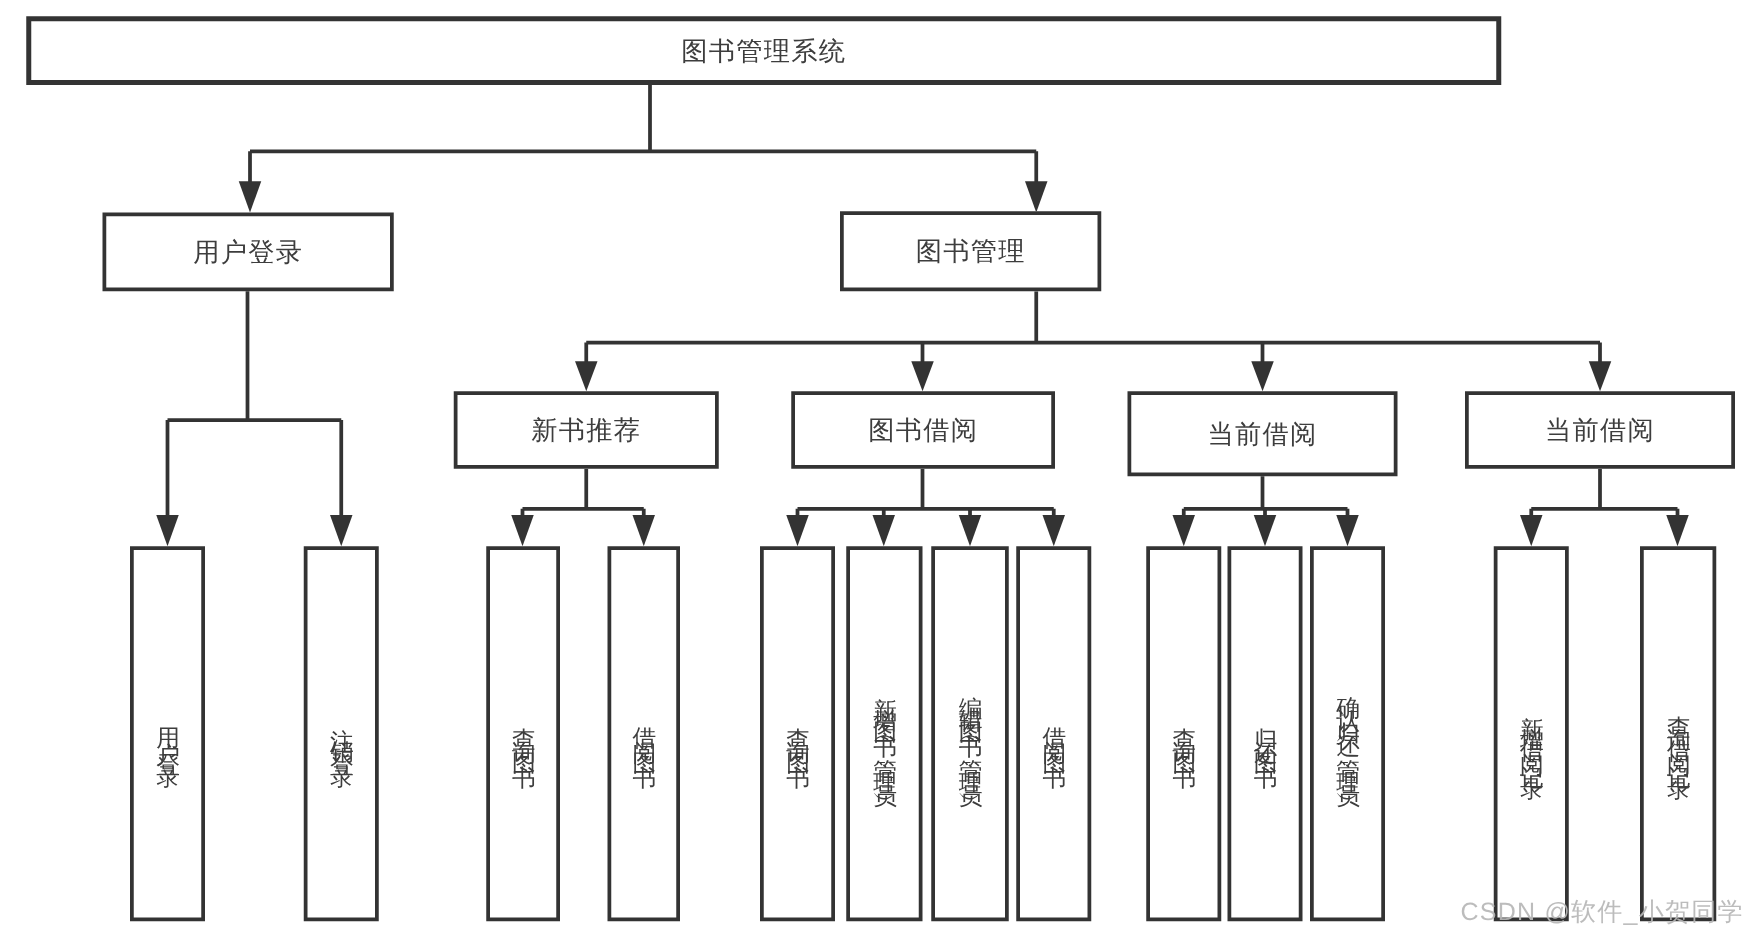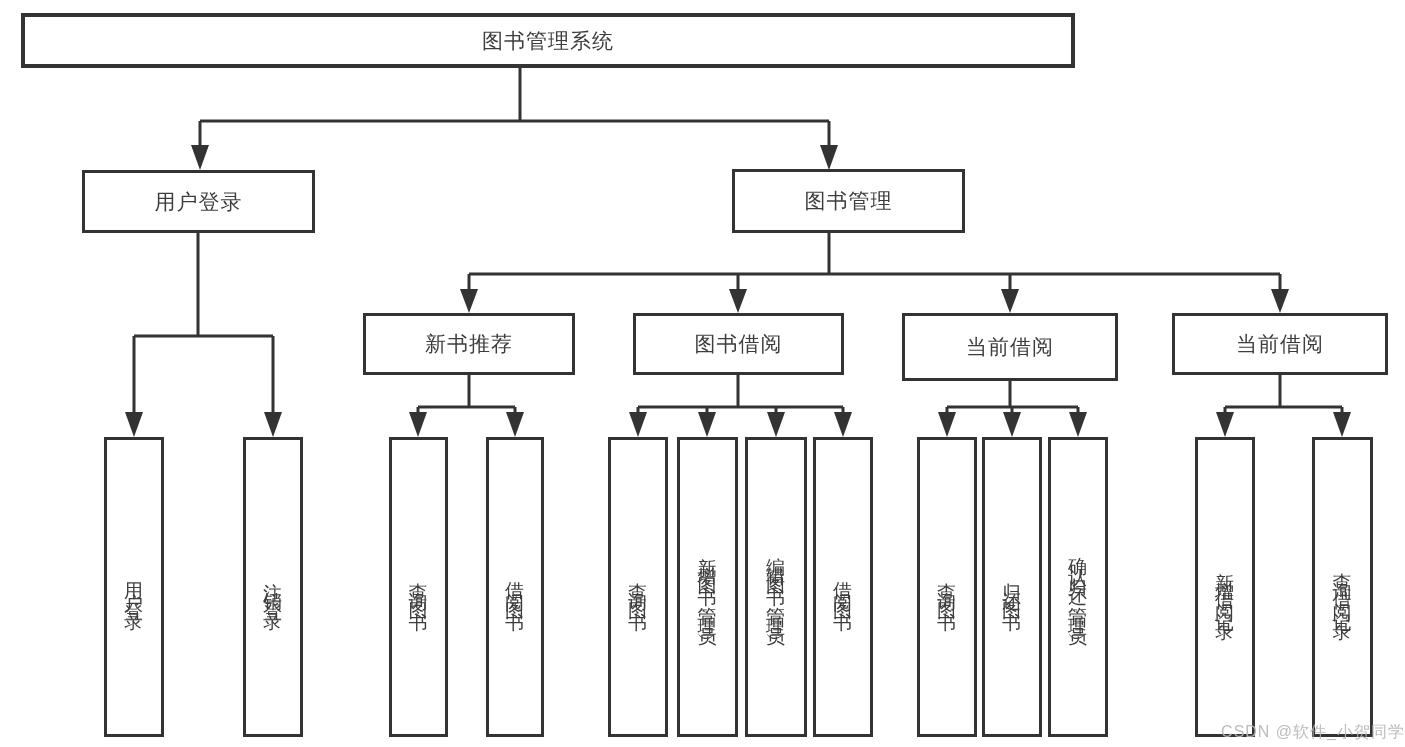--- a/index.html
+++ b/index.html
@@ -26,22 +26,22 @@
   .leaf{font-size:19px;}
   .vlabel{
     writing-mode:vertical-rl;
     text-orientation:mixed;
     letter-spacing:10px;
     line-height:1;
     white-space:nowrap;
   }
   .watermark{
     position:absolute;
-    right:0;bottom:4px;
-    font-size:16px;
+    right:10px;bottom:4px;
+    font-size:20px;
     color:rgba(182,182,182,0.92);
     letter-spacing:1px;
     z-index:10;
     white-space:nowrap;
   }
 </style>
 </head>
 <body>
 
 <div class="stage">
@@ -82,28 +82,28 @@
       <polygon points="1003,412 1021,412 1012,437"></polygon>
       <polygon points="1069,412 1087,412 1078,437"></polygon>
     </g>
     <g>
       <path d="M1280 375 V407 M1225 407 H1342 M1225 407 V414 M1342 407 V414"></path>
       <polygon points="1216,412 1234,412 1225,437"></polygon>
       <polygon points="1333,412 1351,412 1342,437"></polygon>
     </g>
   </svg>
 
-  <div class="box hbox root" style="left:21px;top:13px;width:1054px;height:55px;">
+  <div class="box hbox root" style="left:21px;top:13px;width:1180px;height:55px;">
     <span>图书管理系统</span>
   </div>
 
   <div class="box hbox" style="left:82px;top:170px;width:233px;height:63px;">
     <span>用户登录</span>
   </div>
-  <div class="box hbox" style="left:732px;top:169px;width:233px;height:64px;">
+  <div class="box hbox" style="left:672px;top:169px;width:209px;height:64px;">
     <span>图书管理</span>
   </div>
 
   <div class="box hbox" style="left:633px;top:313px;width:211px;height:62px;">
     <span>图书借阅</span>
   </div>
   <div class="box hbox" style="left:363px;top:313px;width:212px;height:62px;">
     <span>新书推荐</span>
   </div>
   <div class="box hbox" style="left:902px;top:313px;width:216px;height:68px;">

